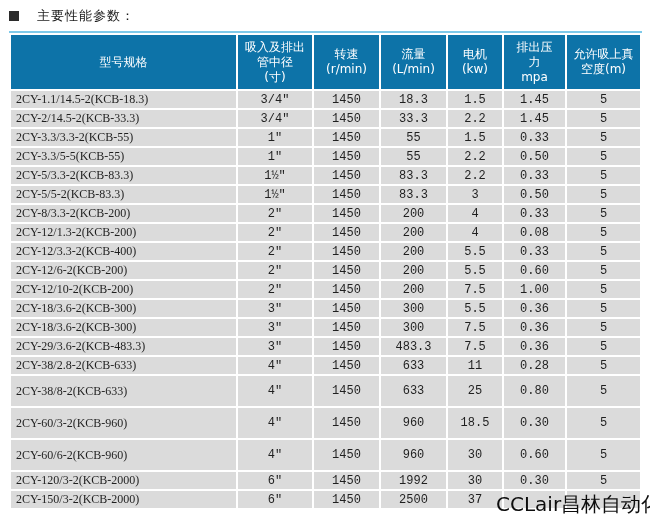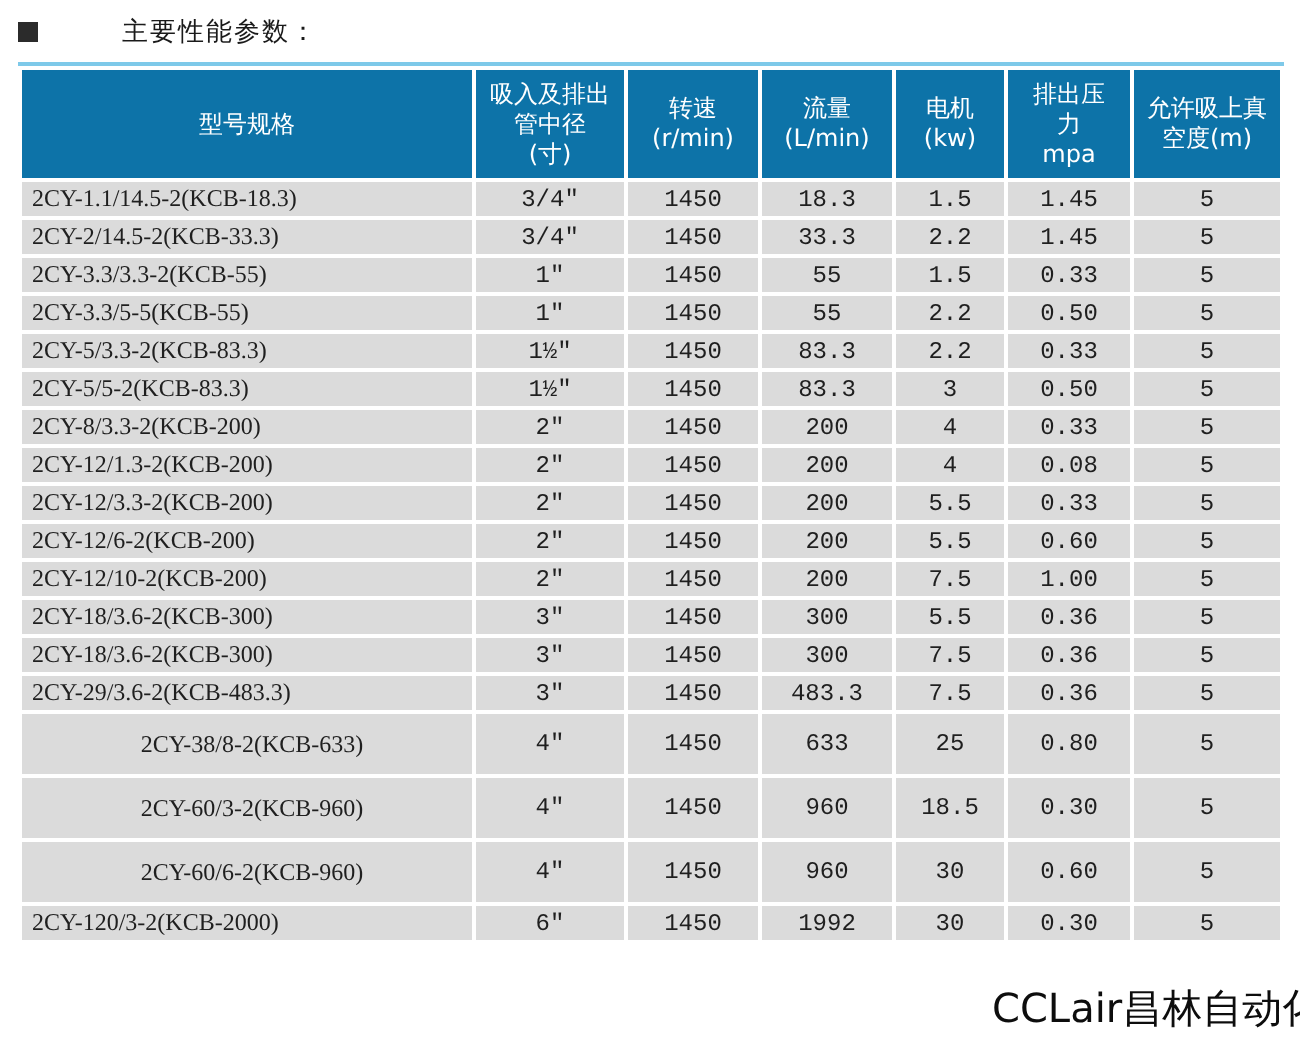--- a/index.html
+++ b/index.html
@@ -3,21 +3,21 @@
 <meta charset="utf-8">
 <style>
   html, body { margin:0; padding:0; }
   body {
     width:650px; height:529px; position:relative;
     background:#ffffff; overflow:hidden;
     font-family:"DejaVu Sans", sans-serif;
   }
   .title-row {
     position:absolute; top:7px; left:9px;
-    display:flex; align-items:center;gap:24px;
+    display:flex; align-items:center;
   }
   .bullet {
     width:10px; height:10px; background:#2b2b2b;
     margin-right:18px; flex:0 0 auto;
   }
   .title {
     font-size:13px; color:#1a1a1a; letter-spacing:1px;
     font-family:"DejaVu Sans", sans-serif;
   }
   table.spec {
@@ -37,21 +37,21 @@
   }
   td {
     background:#dbdbdb; color:#1f1f1f;
     font-size:12px;
     font-family:"Liberation Mono","DejaVu Sans Mono",monospace;
     text-align:center; vertical-align:middle;
     height:15px; padding:1px 0;
     white-space:nowrap; overflow:hidden;
   }
   td.model { text-align:left; padding-left:5px;font-family:Liberation Serif, serif; }
-  tr.tall td { height:28px;text-align:center; }
+  tr.tall td { height:28px; }
   .watermark {
     position:absolute; top:491px; left:496px;
     font-size:20px; color:#0d0d0d; white-space:nowrap;
     font-family:"DejaVu Sans", sans-serif;
   }
 </style>
 </head>
 <body>
 
 <div class="title-row">
@@ -155,21 +155,21 @@
     <tr>
       <td class="model">2CY-12/1.3-2(KCB-200)</td>
       <td>2″</td>
       <td>1450</td>
       <td>200</td>
       <td>4</td>
       <td>0.08</td>
       <td>5</td>
     </tr>
     <tr>
-      <td class="model">2CY-12/3.3-2(KCB-200)</td>
+      <td class="model">2CY-12/3.3-2(KCB-400)</td>
       <td>2″</td>
       <td>1450</td>
       <td>200</td>
       <td>5.5</td>
       <td>0.33</td>
       <td>5</td>
     </tr>
     <tr>
       <td class="model">2CY-12/6-2(KCB-200)</td>
       <td>2″</td>
@@ -208,20 +208,29 @@
     </tr>
     <tr>
       <td class="model">2CY-29/3.6-2(KCB-483.3)</td>
       <td>3″</td>
       <td>1450</td>
       <td>483.3</td>
       <td>7.5</td>
       <td>0.36</td>
       <td>5</td>
     </tr>
+    <tr>
+      <td class="model">2CY-38/2.8-2(KCB-633)</td>
+      <td>4″</td>
+      <td>1450</td>
+      <td>633</td>
+      <td>11</td>
+      <td>0.28</td>
+      <td>5</td>
+    </tr>
     <tr class="tall">
       <td class="model">2CY-38/8-2(KCB-633)</td>
       <td>4″</td>
       <td>1450</td>
       <td>633</td>
       <td>25</td>
       <td>0.80</td>
       <td>5</td>
     </tr>
     <tr class="tall">
@@ -244,16 +253,25 @@
     </tr>
     <tr>
       <td class="model">2CY-120/3-2(KCB-2000)</td>
       <td>6″</td>
       <td>1450</td>
       <td>1992</td>
       <td>30</td>
       <td>0.30</td>
       <td>5</td>
     </tr>
+    <tr>
+      <td class="model">2CY-150/3-2(KCB-2000)</td>
+      <td>6″</td>
+      <td>1450</td>
+      <td>2500</td>
+      <td>37</td>
+      <td></td>
+      <td></td>
+    </tr>
   </tbody>
 </table>
 
 <div class="watermark">CCLair昌林自动化</div>
 
 </body></html>

